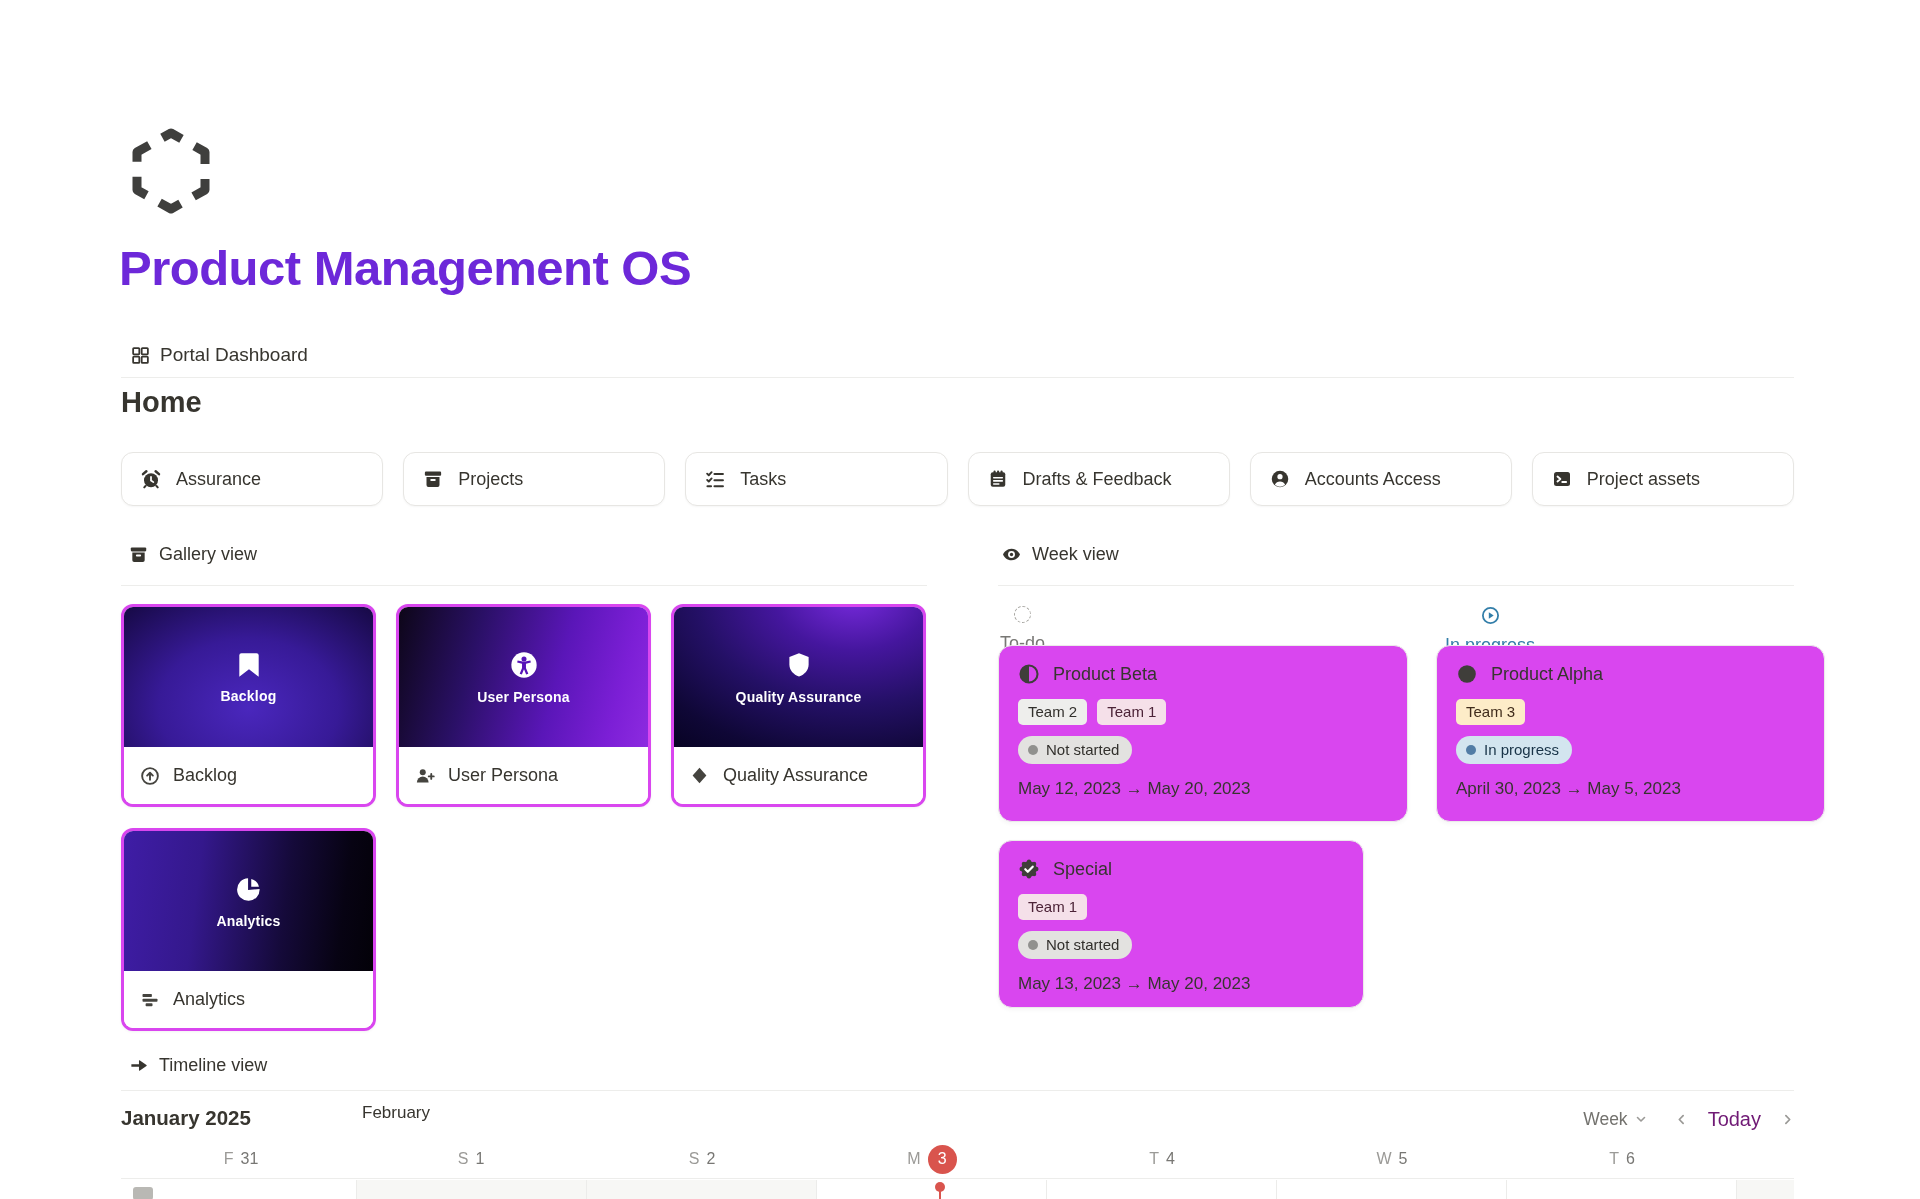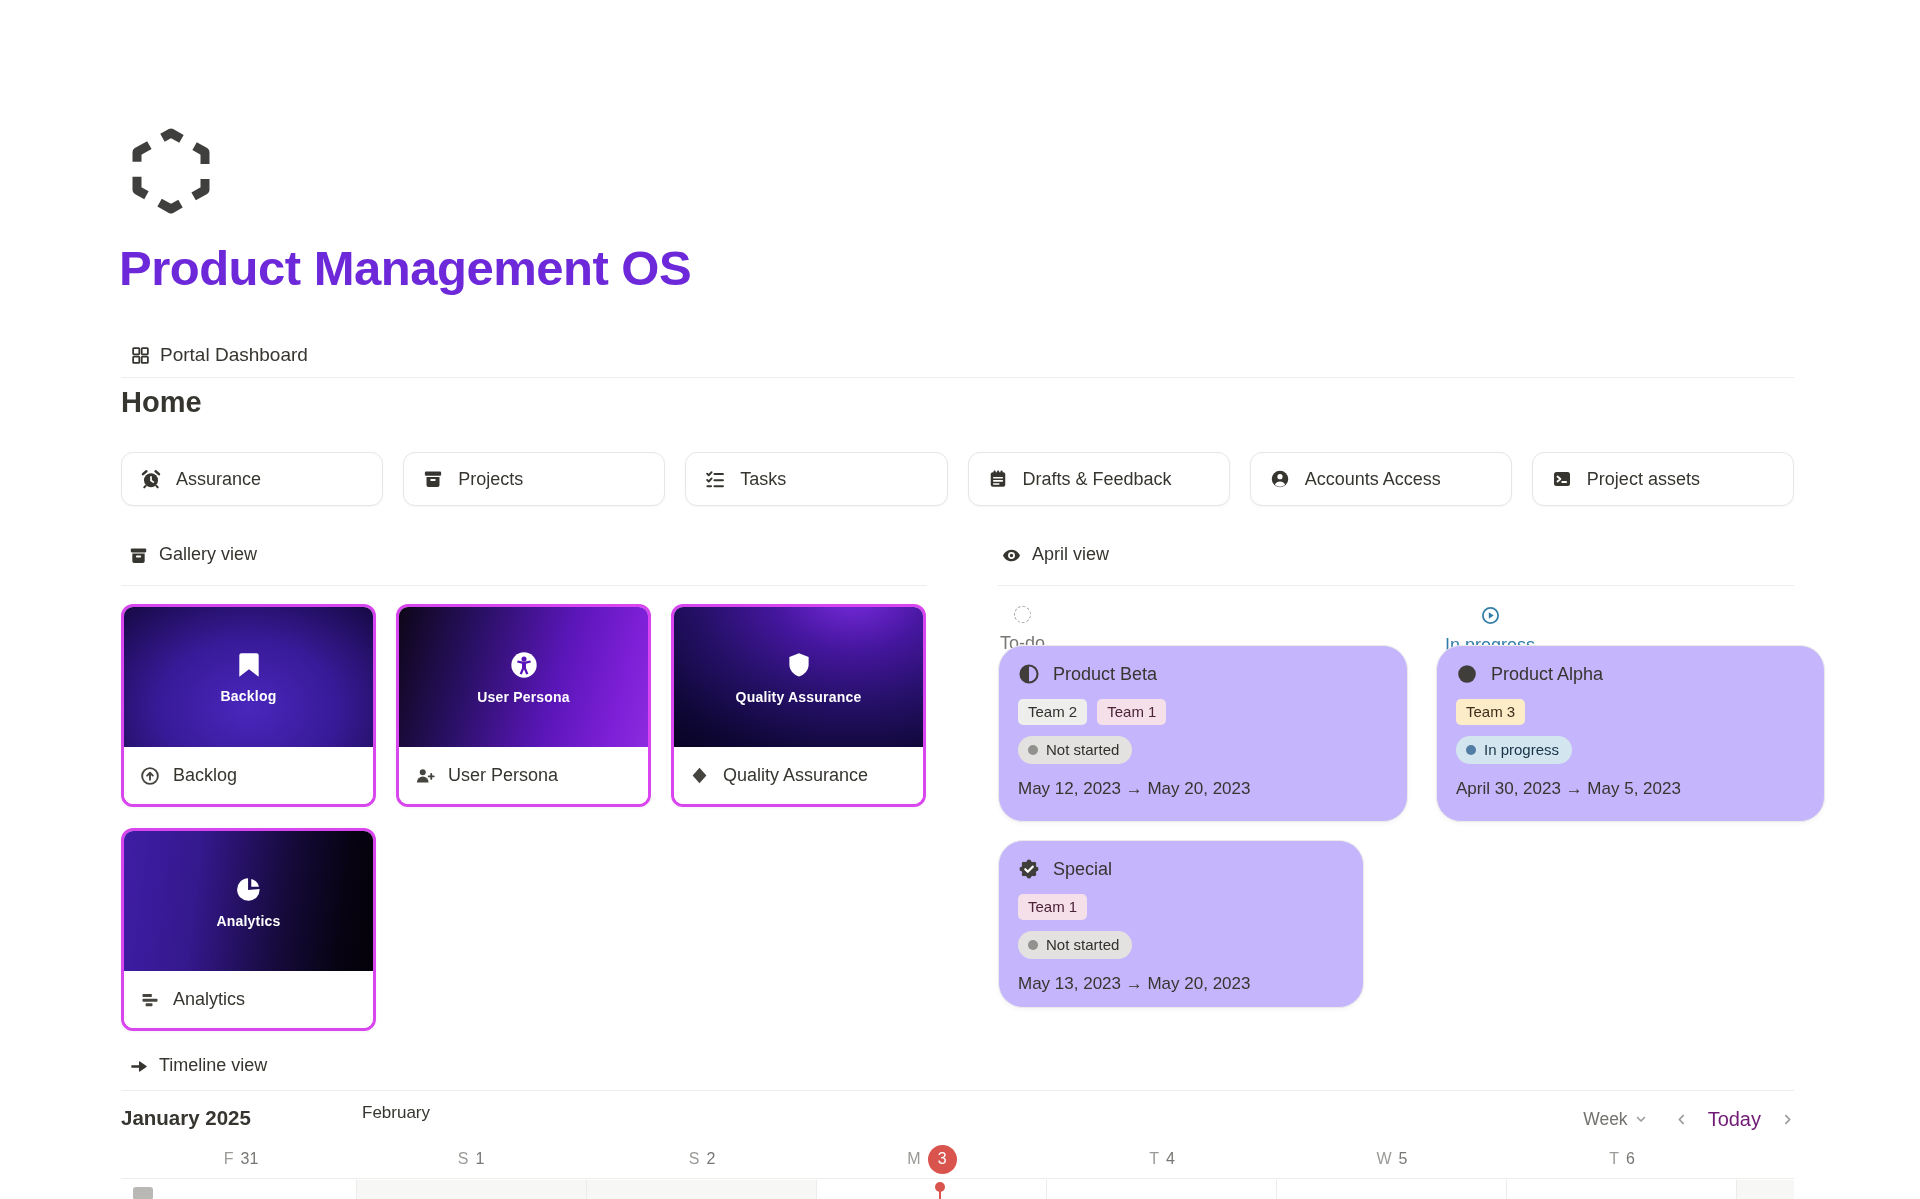--- a/index.html
+++ b/index.html
@@ -20,21 +20,21 @@
 
   
   .quick-row { position:absolute; left:121px; top:452px; width:1673px; display:flex; gap:20px; }
   .qbtn { flex:1 0 0; height:54px; display:flex; align-items:center; gap:15px; padding-left:19px;
           background:#fff; border:1px solid #e7e6e3; border-radius:12px;
           box-shadow:0 1px 2px rgba(15,15,15,.04); font-size:18px; font-weight:500; color:#37352f;
           cursor:pointer; }
   .qbtn .ic { display:flex; width:20px; height:20px; color:#37352f; }
 
   
-  .sec-head { position:absolute; display:flex; align-items:flex-end; gap:11px; font-size:18px;
+  .sec-head { position:absolute; display:flex; align-items:center; gap:11px; font-size:18px;
               font-weight:500; color:#37352f; }
   .sec-head .ic { display:flex; width:19px; height:19px; color:#37352f; }
   .gal-head { left:129px; top:544px; }
   .board-head { left:1002px; top:544px; }
   .tl-head { left:129px; top:1055px; }
   .d-gal { left:121px; top:585px; width:806px; }
   .d-board { left:998px; top:585px; width:796px; }
   .d-tl { left:121px; top:1090px; width:1673px; }
 
   
@@ -54,21 +54,21 @@
            font-size:18px; font-weight:500; color:#37352f; background:#fff; }
   .gfoot .ic { display:flex; width:20px; height:20px; color:#45443f; }
 
   
   .board-col-head { position:absolute; display:flex; align-items:center; gap:10px;
                     font-size:18px; font-weight:500;flex-direction:column; }
   .bch-todo { left:1000px; top:606px; color:#787774; }
   .bch-prog { left:1445px; top:606px; color:#337ea9; }
   .bcount { font-size:17px; color:#9b9a97; font-weight:400; margin-left:2px; }
   .dashed-circle { width:17px; height:17px; border:1.6px dashed #a5a49f; border-radius:50%; }
-  .bcard { position:absolute; background:#c4b5fd; border:1px solid #ebebe9; border-radius:25px;
+  .bcard { position:absolute; background:#d946ef; border:1px solid #ebebe9; border-radius:14px;
            padding:17px 19px 18px; box-shadow:0 2px 4px rgba(15,15,15,.04); cursor:pointer; }
   .bc1 { left:998px; top:645px; width:410px; height:177px; }
   .bc2 { left:998px; top:840px; width:366px; height:168px; }
   .bc3 { left:1436px; top:645px; width:389px; height:177px; }
   .bcard .trow { display:flex; align-items:center; gap:13px; font-size:18px; font-weight:500; }
   .bcard .trow .ic { display:flex; width:22px; height:22px; color:#3f3e3a; }
   .tagrow { display:flex; gap:10px; margin-top:14px; }
   .tag { font-size:15px; padding:3px 10px; border-radius:5px; line-height:20px; }
   .tag.gray { background:#eeeeec; color:#32302c; }
   .tag.pink { background:#f5e0e9; color:#4c2337; }
@@ -301,21 +301,21 @@
   </div>
 
   <div class="sec-head board-head">
     <span class="ic">
       <svg width="19" height="19" viewBox="0 0 16 16">
         <path d="M8 3.1 C11.7 3.1 14.3 5.8 15.1 8 C14.3 10.2 11.7 12.9 8 12.9 C4.3 12.9 1.7 10.2 0.9 8 C1.7 5.8 4.3 3.1 8 3.1 Z" fill="#37352f"></path>
         <circle cx="8" cy="8" r="2.9" fill="#fff"></circle>
         <circle cx="8" cy="8" r="1.4" fill="#37352f"></circle>
       </svg>
     </span>
-    <span>April view</span>
+    <span>Week view</span>
   </div>
   <div class="divider d-board"></div>
 
   <div class="board-col-head bch-todo">
     <span class="dashed-circle"></span>
     <span>To-do</span>
     <span class="bcount">2</span>
   </div>
   <div class="board-col-head bch-prog">
     <span class="ic" style="display:flex">

